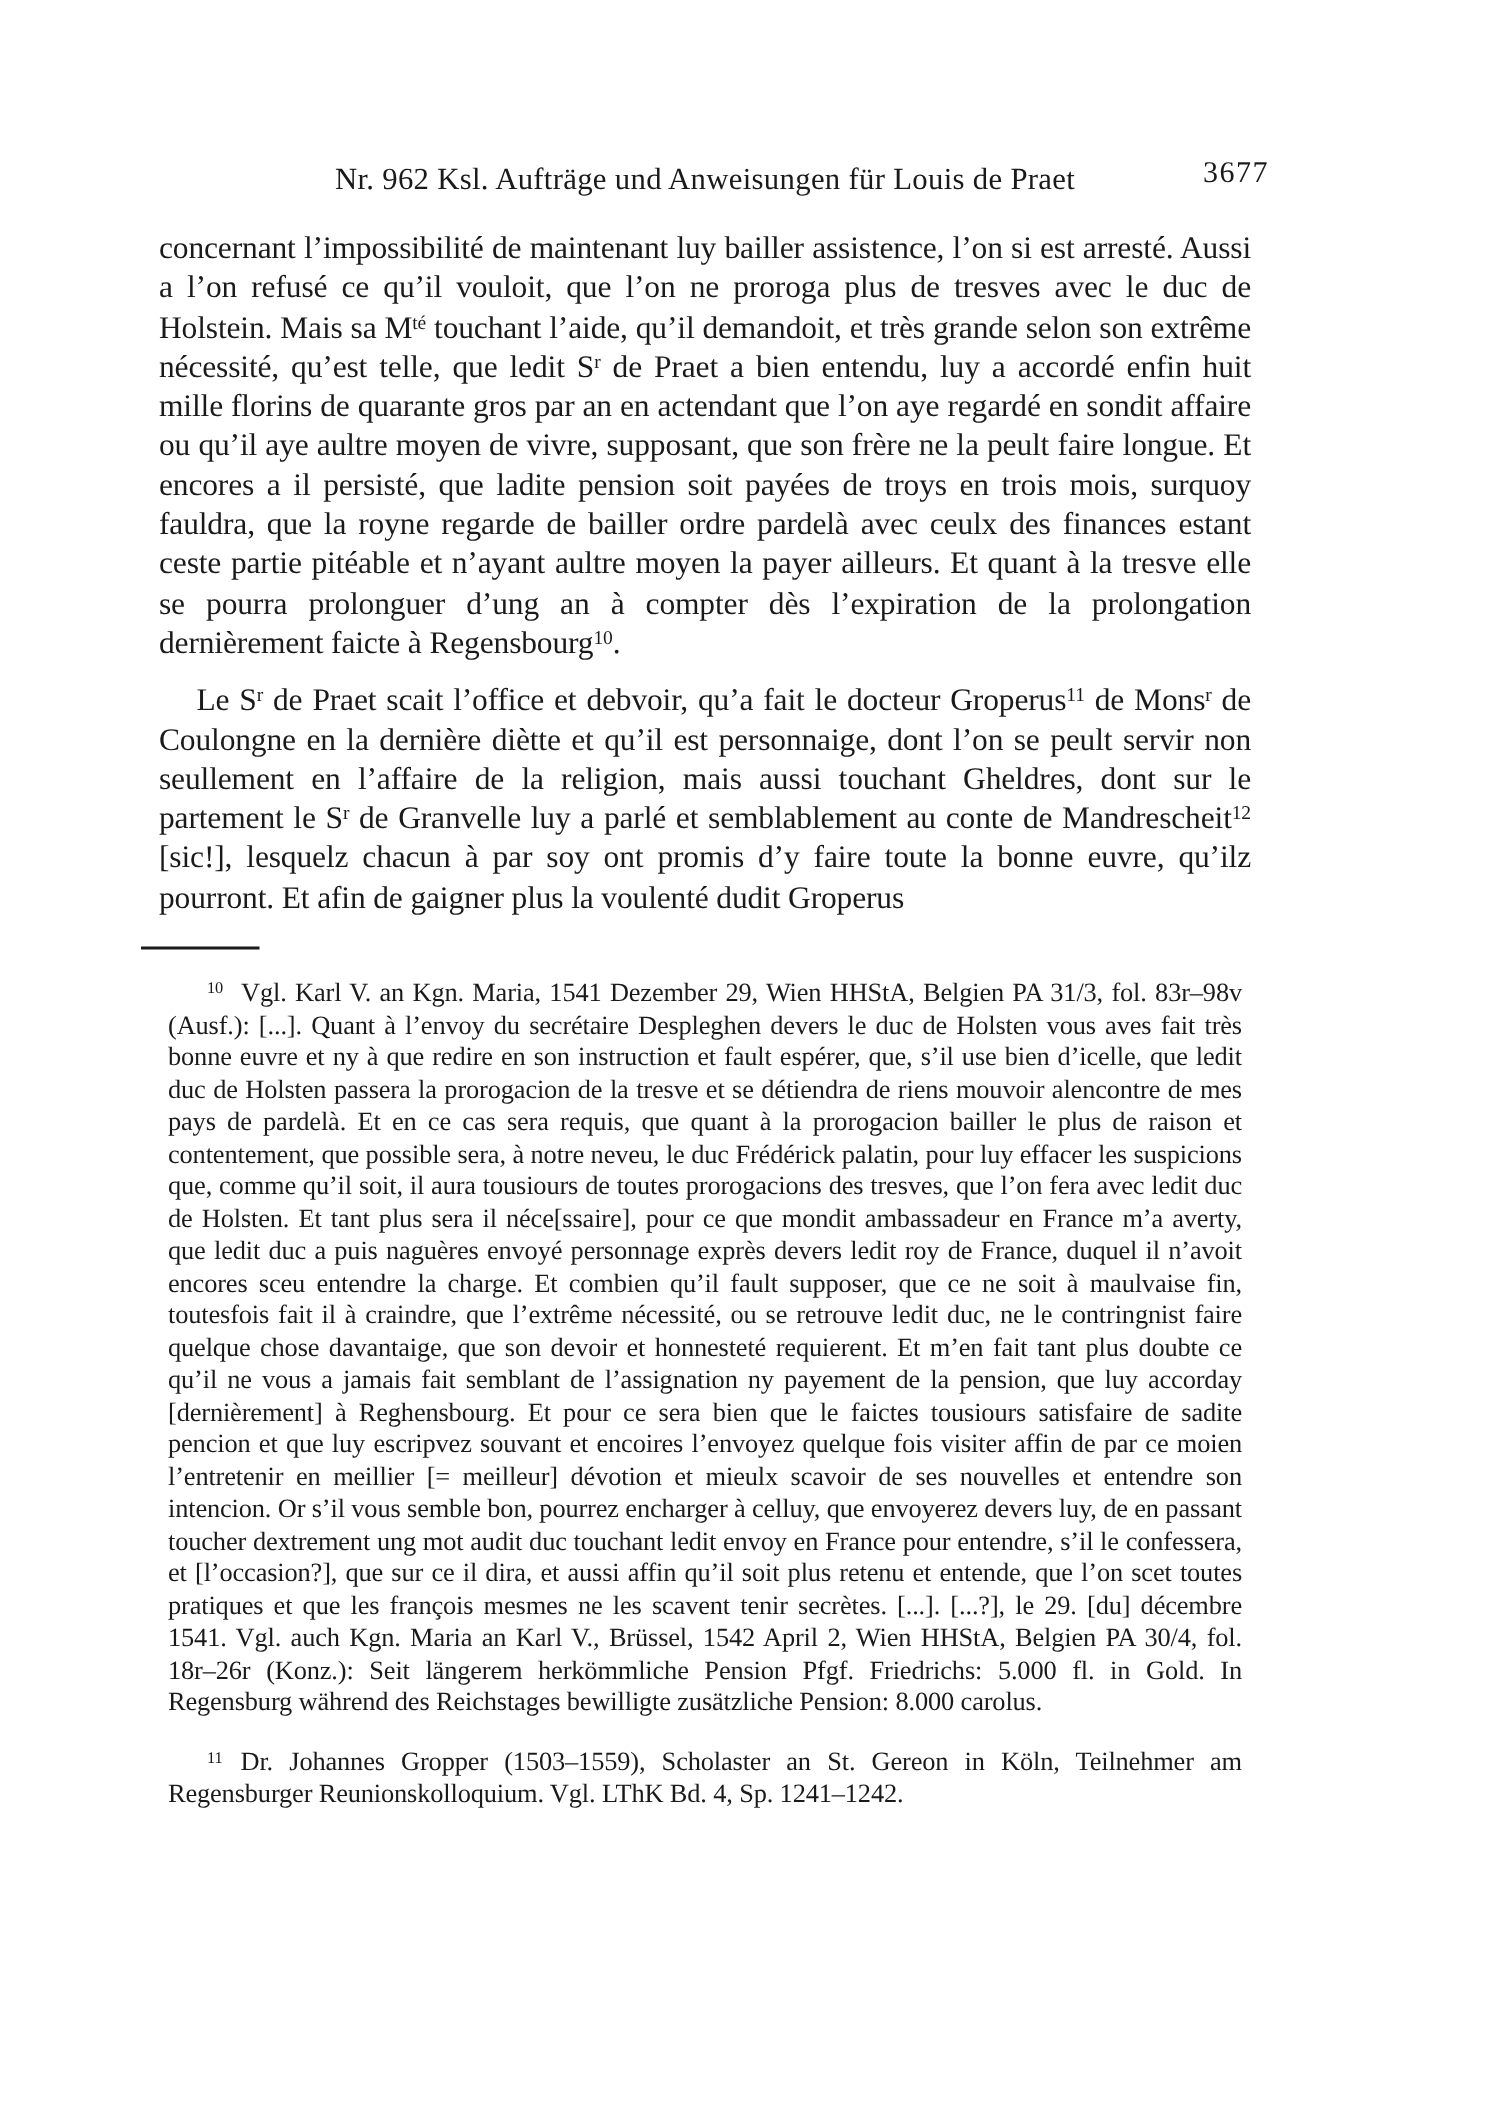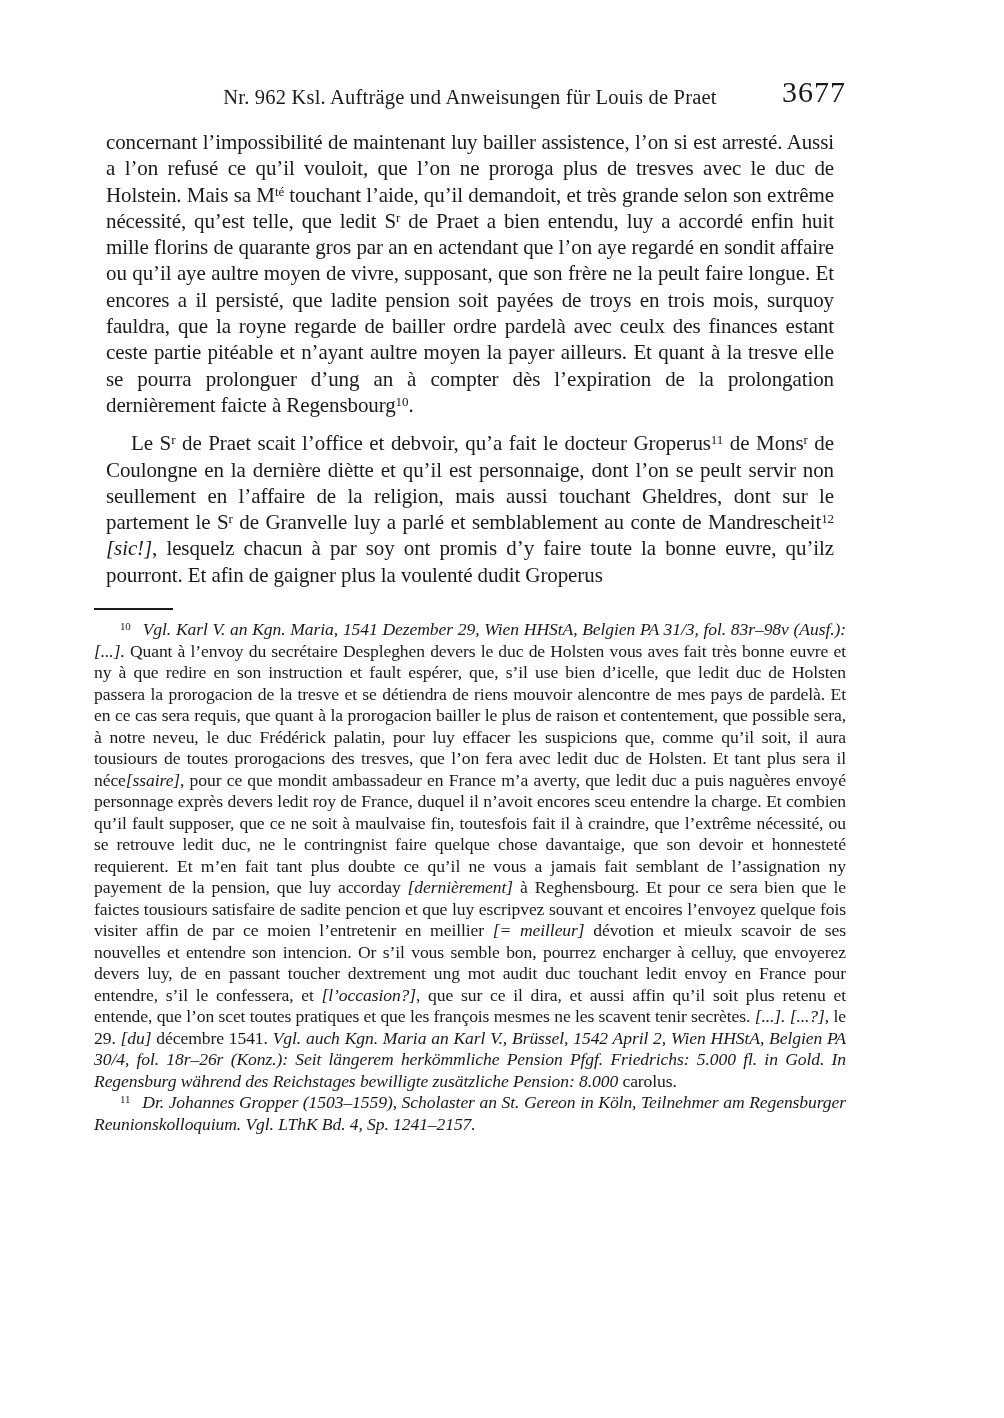--- a/index.html
+++ b/index.html
@@ -6,42 +6,42 @@
   html, body { margin: 0; padding: 0; }
   body { background: #ffffff; }
 
   .page {
     position: relative;
     width: 1004px;
     height: 1418px;
     background: #ffffff;
     color: #1a1a1a;
     font-family: "Liberation Serif", "DejaVu Serif", serif;
-    padding: 85px 158px 0 94px;
+    padding: 108px 158px 0 94px;
     overflow: hidden;
   }
 
   
   .running-header {
     position: relative;
     width: 100%;
     height: 30px;
     font-size: 20.5px;
     line-height: 24px;
   }
   .running-title {
     text-align: center;
     letter-spacing: 0.2px;
     white-space: nowrap;
   }
   .page-number {
     position: absolute;
     right: 0;
     top: -5px;
-    font-size: 30px;
+    font-size: 20px;
     letter-spacing: 1px;
     margin-left: 37px;
   }
 
   
   .body-text {
     margin-top: 14px;
     font-size: 21px;
     line-height: 26.3px;
     text-align: justify;
@@ -67,31 +67,31 @@
     margin: 20px 0 9px 0;
   }
 
   
   .footnotes {
     font-size: 17.6px;
     line-height: 21.5px;
     text-align: justify;
     letter-spacing: -0.1px;
   }
-  .footnote { margin: 0; text-indent: 26px; }
+  .footnote { margin: 18px; text-indent: 26px; }
   .fn-num {
     font-size: 0.62em;
     line-height: 0;
     vertical-align: baseline;
     position: relative;
     top: -0.45em;
     font-style: normal;
     margin-right: 12px;
   }
-  .it { font-style: italic; }
+  .it { }
   .ro { font-style: normal; }
 </style>
 </head>
 <body>
 
 <div class="page">
 
   <div class="running-header">
     <div class="running-title">Nr. 962 Ksl. Aufträge und Anweisungen für Louis de Praet</div>
     <div class="page-number">3677</div>
@@ -99,16 +99,16 @@
 
   <div class="body-text">
       <p class="body-para"><span class="ro">concernant l’impossibilité de maintenant luy bailler assistence, l’on si est arresté. Aussi a l’on refusé ce qu’il vouloit, que l’on ne proroga plus de tresves avec le duc de Holstein. Mais sa M</span><sup class="sup">té</sup><span class="ro"> touchant l’aide, qu’il demandoit, et très grande selon son extrême nécessité, qu’est telle, que ledit S</span><sup class="sup">r</sup><span class="ro"> de Praet a bien entendu, luy a accordé enfin huit mille florins de quarante gros par an en actendant que l’on aye regardé en sondit affaire ou qu’il aye aultre moyen de vivre, supposant, que son frère ne la peult faire longue. Et encores a il persisté, que ladite pension soit payées de troys en trois mois, surquoy fauldra, que la royne regarde de bailler ordre pardelà avec ceulx des finances estant ceste partie pitéable et n’ayant aultre moyen la payer ailleurs. Et quant à la tresve elle se pourra prolonguer d’ung an à compter dès l’expiration de la prolongation dernièrement faicte à Regensbourg</span><sup class="sup">10</sup><span class="ro">.</span></p>
       <p class="body-para indent"><span class="ro">Le S</span><sup class="sup">r</sup><span class="ro"> de Praet scait l’office et debvoir, qu’a fait le docteur Groperus</span><sup class="sup">11</sup><span class="ro"> de Mons</span><sup class="sup">r</sup><span class="ro"> de Coulongne en la dernière diètte et qu’il est personnaige, dont l’on se peult servir non seullement en l’affaire de la religion, mais aussi touchant Gheldres, dont sur le partement le S</span><sup class="sup">r</sup><span class="ro"> de Granvelle luy a parlé et semblablement au conte de Mandrescheit</span><sup class="sup">12</sup><span class="ro"> </span><span class="it">[sic!]</span><span class="ro">, lesquelz chacun à par soy ont promis d’y faire toute la bonne euvre, qu’ilz pourront. Et afin de gaigner plus la voulenté dudit Groperus</span></p>
     </div>
 
   <div class="fn-rule"></div>
 
   <div class="footnotes">
       <p class="footnote"><sup class="fn-num">10</sup><span class="it">Vgl. Karl V. an Kgn. Maria, 1541 Dezember 29, Wien HHStA, Belgien PA 31/3, fol. 83r–98v (Ausf.): [...].</span><span class="ro"> Quant à l’envoy du secrétaire Despleghen devers le duc de Holsten vous aves fait très bonne euvre et ny à que redire en son instruction et fault espérer, que, s’il use bien d’icelle, que ledit duc de Holsten passera la prorogacion de la tresve et se détiendra de riens mouvoir alencontre de mes pays de pardelà. Et en ce cas sera requis, que quant à la prorogacion bailler le plus de raison et contentement, que possible sera, à notre neveu, le duc Frédérick palatin, pour luy effacer les suspicions que, comme qu’il soit, il aura tousiours de toutes prorogacions des tresves, que l’on fera avec ledit duc de Holsten. Et tant plus sera il néce</span><span class="it">[ssaire]</span><span class="ro">, pour ce que mondit ambassadeur en France m’a averty, que ledit duc a puis naguères envoyé personnage exprès devers ledit roy de France, duquel il n’avoit encores sceu entendre la charge. Et combien qu’il fault supposer, que ce ne soit à maulvaise fin, toutesfois fait il à craindre, que l’extrême nécessité, ou se retrouve ledit duc, ne le contringnist faire quelque chose davantaige, que son devoir et honnesteté requierent. Et m’en fait tant plus doubte ce qu’il ne vous a jamais fait semblant de l’assignation ny payement de la pension, que luy accorday </span><span class="it">[dernièrement]</span><span class="ro"> à Reghensbourg. Et pour ce sera bien que le faictes tousiours satisfaire de sadite pencion et que luy escripvez souvant et encoires l’envoyez quelque fois visiter affin de par ce moien l’entretenir en meillier </span><span class="it">[= meilleur]</span><span class="ro"> dévotion et mieulx scavoir de ses nouvelles et entendre son intencion. Or s’il vous semble bon, pourrez encharger à celluy, que envoyerez devers luy, de en passant toucher dextrement ung mot audit duc touchant ledit envoy en France pour entendre, s’il le confessera, et </span><span class="it">[l’occasion?]</span><span class="ro">, que sur ce il dira, et aussi affin qu’il soit plus retenu et entende, que l’on scet toutes pratiques et que les françois mesmes ne les scavent tenir secrètes. </span><span class="it">[...]. [...?]</span><span class="ro">, le 29. </span><span class="it">[du]</span><span class="ro"> décembre 1541. </span><span class="it">Vgl. auch Kgn. Maria an Karl V., Brüssel, 1542 April 2, Wien HHStA, Belgien PA 30/4, fol. 18r–26r (Konz.): Seit längerem herkömmliche Pension Pfgf. Friedrichs: 5.000 fl. in Gold. In Regensburg während des Reichstages bewilligte zusätzliche Pension: 8.000</span><span class="ro"> carolus.</span></p>
-      <p class="footnote"><sup class="fn-num">11</sup><span class="it">Dr. Johannes Gropper (1503–1559), Scholaster an St. Gereon in Köln, Teilnehmer am Regensburger Reunionskolloquium. Vgl. LThK Bd. 4, Sp. 1241–2157.</span></p>
+      <p class="footnote"><sup class="fn-num">11</sup><span class="it">Dr. Johannes Gropper (1503–1559), Scholaster an St. Gereon in Köln, Teilnehmer am Regensburger Reunionskolloquium. Vgl. LThK Bd. 4, Sp. 1241–1242.</span></p>
     </div>
 
 </div>
 
 </body></html>

